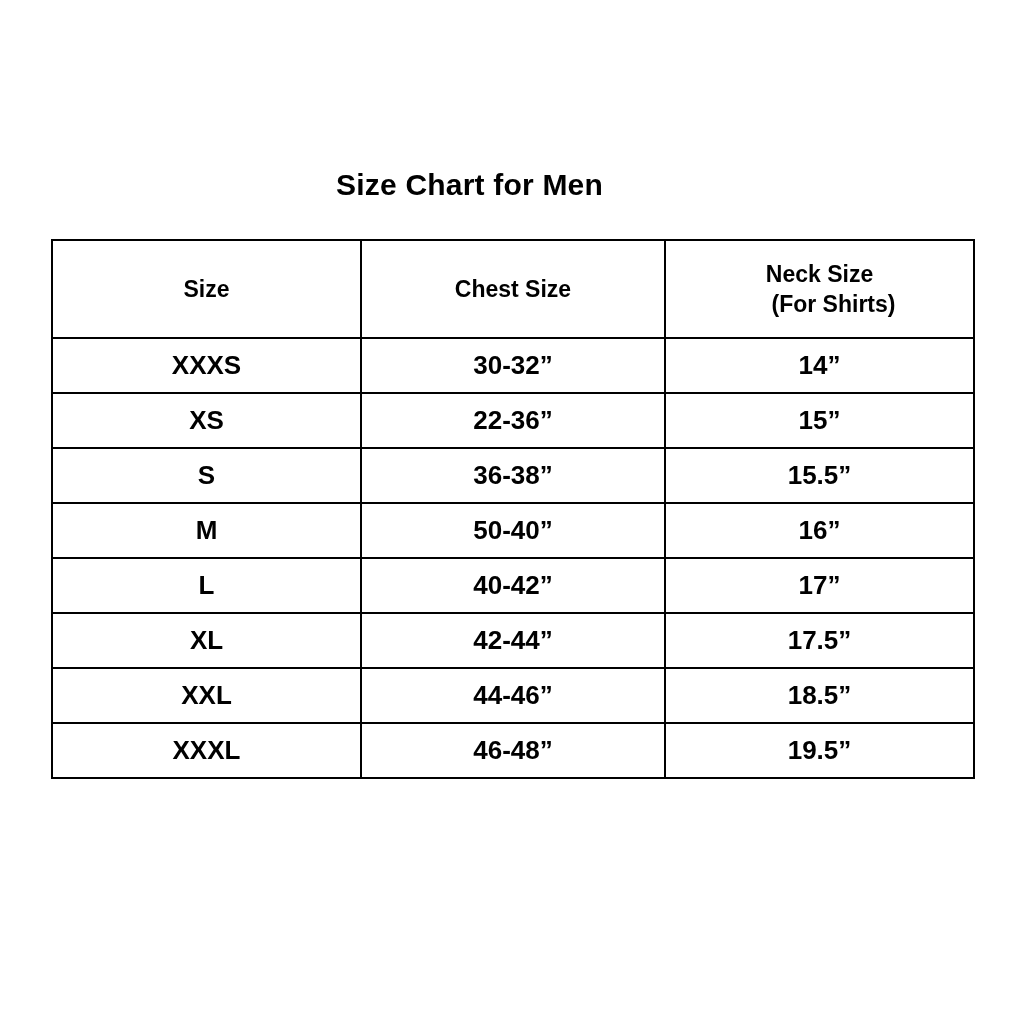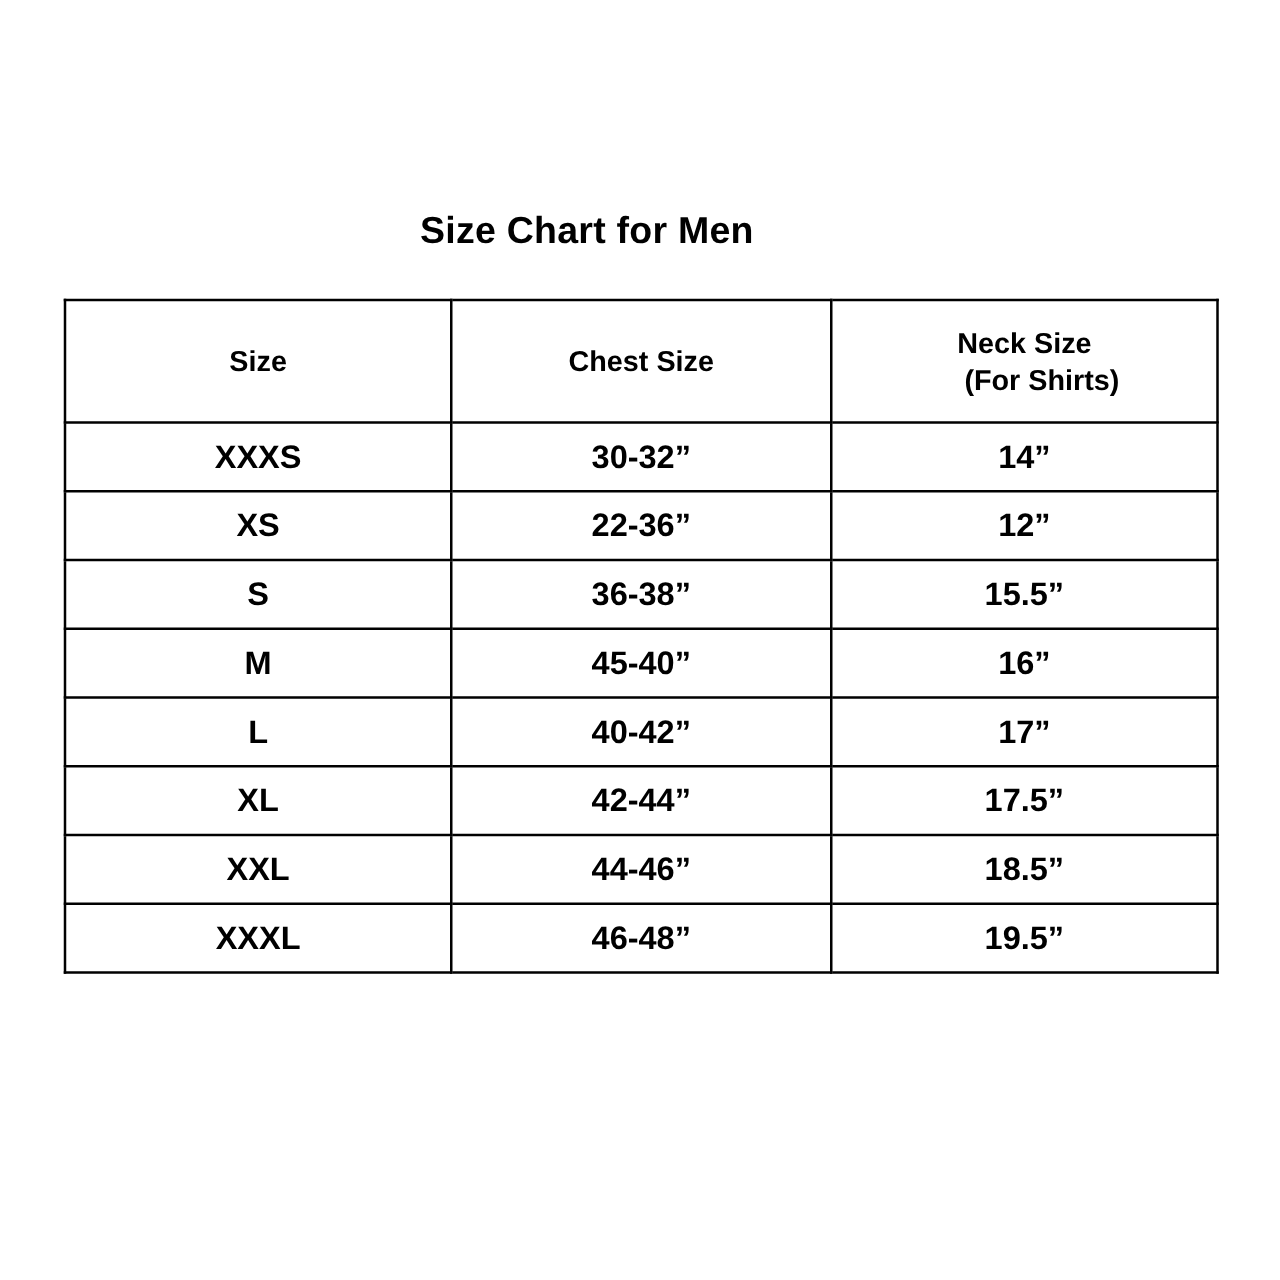--- a/index.html
+++ b/index.html
@@ -104,30 +104,30 @@
       </thead>
       <tbody>
         <tr>
           <td>XXXS</td>
           <td>30-32”</td>
           <td>14”</td>
         </tr>
         <tr>
           <td>XS</td>
           <td>22-36”</td>
-          <td>12”</td>
+          <td>15”</td>
         </tr>
         <tr>
           <td>S</td>
           <td>36-38”</td>
           <td>15.5”</td>
         </tr>
         <tr>
           <td>M</td>
-          <td>45-40”</td>
+          <td>50-40”</td>
           <td>16”</td>
         </tr>
         <tr>
           <td>L</td>
           <td>40-42”</td>
           <td>17”</td>
         </tr>
         <tr>
           <td>XL</td>
           <td>42-44”</td>

